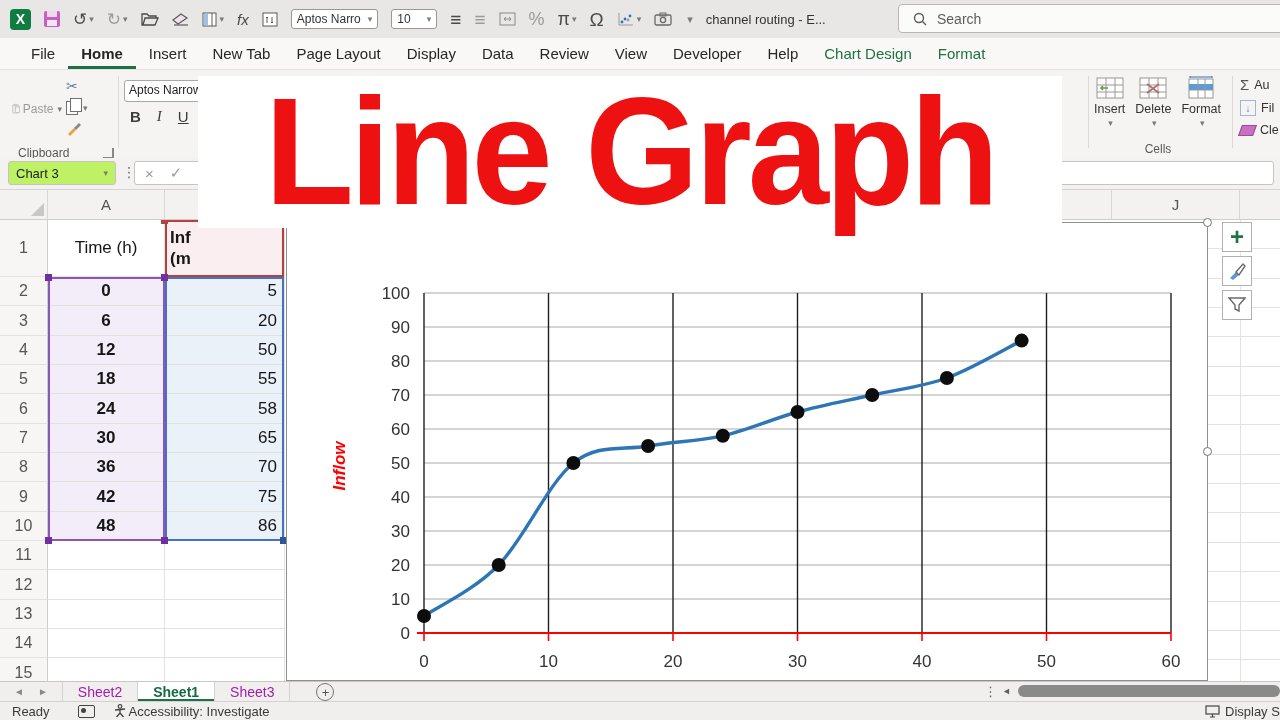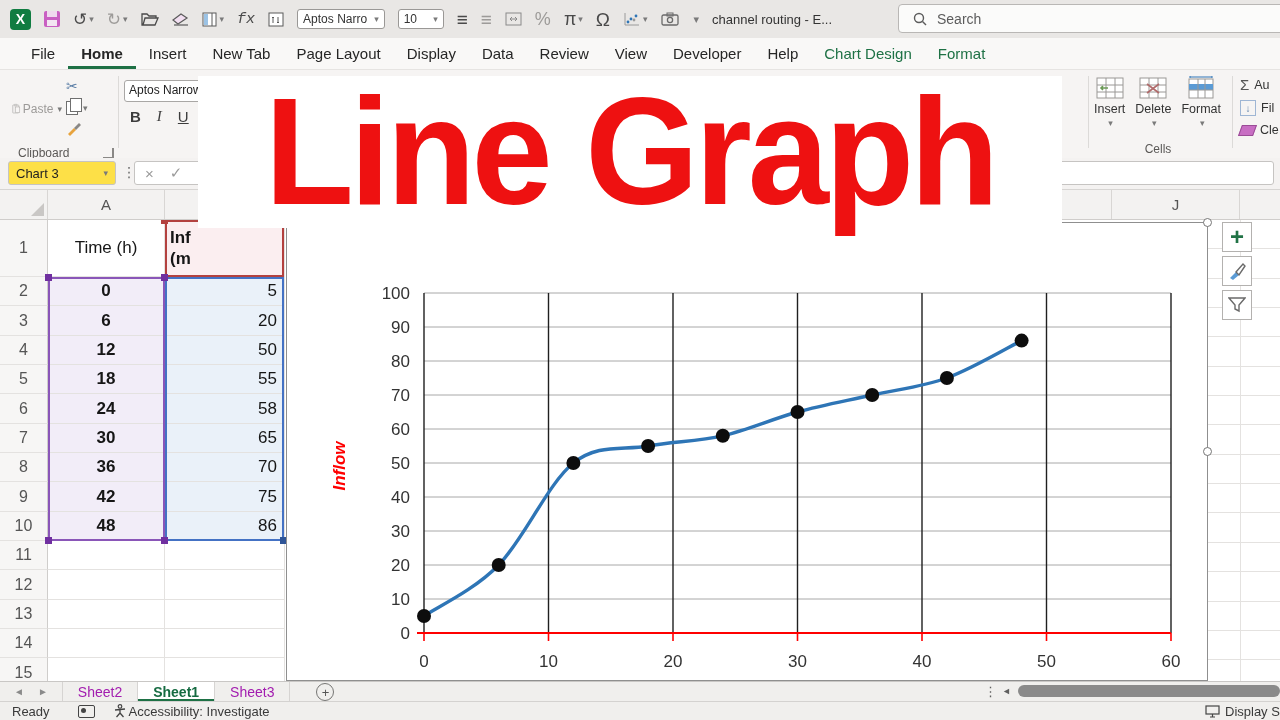--- a/index.html
+++ b/index.html
@@ -46,27 +46,27 @@
   .biu{left:130px;top:38px;display:flex;gap:16px;font-size:15px;color:#3c3c3c;}
   .cells-grp{left:1094px;top:6px;display:flex;gap:10px;}
   .cell-btn{display:flex;flex-direction:column;align-items:center;gap:2px;font-size:12.5px;color:#333;}
   .cells-lbl{left:1094px;top:72px;width:128px;text-align:center;font-size:12px;color:#5a5856;}
   .frag{display:flex;align-items:center;gap:5px;font-size:12.5px;color:#333;white-space:nowrap;}
   .frag-col{left:1240px;top:6px;display:flex;flex-direction:column;gap:7px;}
   .dna{width:14px;height:14px;border:1px solid #9fb6d4;color:#5b7ea6;font-size:10px;display:flex;align-items:center;justify-content:center;}
   .eraser{width:13px;height:9px;background:#c86ec3;border:1px solid #9a4c96;transform:skewX(-20deg);}
   
   .fbar{left:0;top:158px;width:1280px;height:31px;background:#f4f2f1;border-bottom:1px solid #d7d5d3;}
-  .namebox{left:8px;top:3px;width:108px;height:24px;background:#fde047;border:1px solid #c6c4c2;border-radius:3px;
+  .namebox{left:8px;top:3px;width:108px;height:24px;background:#bef264;border:1px solid #c6c4c2;border-radius:3px;
            display:flex;align-items:center;justify-content:space-between;padding:0 7px;box-sizing:border-box;
            font-size:13px;color:#222;}
   .fx-dots{left:122px;top:6px;color:#6a6a6a;font-size:14px;}
   .fxbox{left:134px;top:3px;width:1140px;height:24px;background:#fff;border:1px solid #c6c4c2;border-radius:3px;
          display:flex;align-items:center;gap:16px;padding-left:10px;box-sizing:border-box;font-size:15px;color:#9a9a9a;}
-  .fx-it{font-style:italic;color:#4a4a4a;font-family:Liberation Mono, monospace;}
+  .fx-it{font-style:italic;color:#4a4a4a;font-family:Liberation Sans, sans-serif;}
   
   .colheads{left:0;top:190px;width:1280px;height:30px;background:#f3f2f1;border-bottom:1px solid #cfcdcb;box-sizing:border-box;}
   .chead{position:absolute;top:0;height:29px;border-right:1px solid #d8d6d4;box-sizing:border-box;
          display:flex;align-items:center;justify-content:center;font-size:15px;color:#555;}
   .corner-tri{position:absolute;right:3px;bottom:3px;width:0;height:0;border-left:13px solid transparent;border-bottom:13px solid #c9c7c5;}
   
   .grid{left:0;top:220px;width:1280px;height:461px;background:#fff;overflow:hidden;}
   .grow{display:flex;}
   .rn{width:48px;box-sizing:border-box;background:#f7f6f5;border-right:1px solid #cfcdcb;border-bottom:1px solid #e4e2e0;
       display:flex;align-items:center;justify-content:center;font-size:16px;color:#555;}

